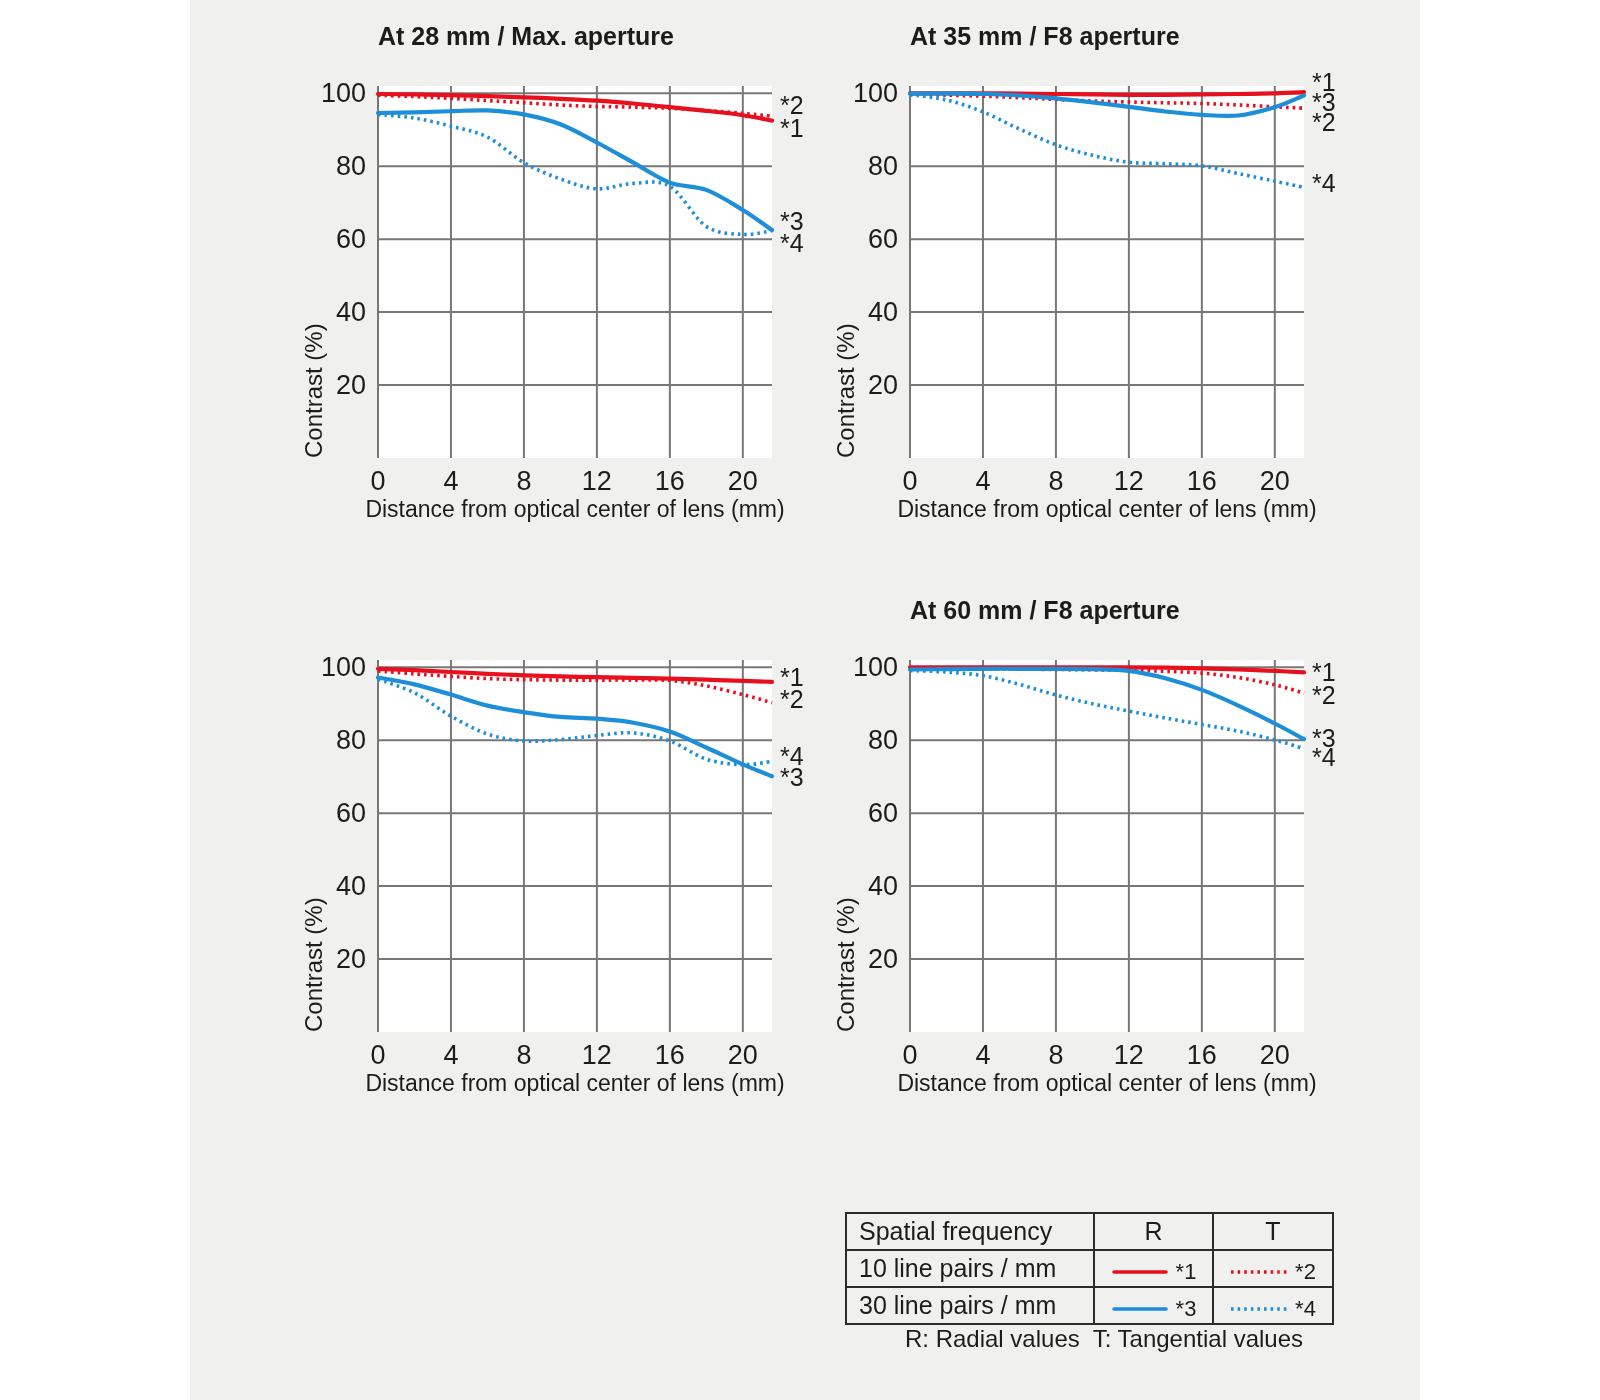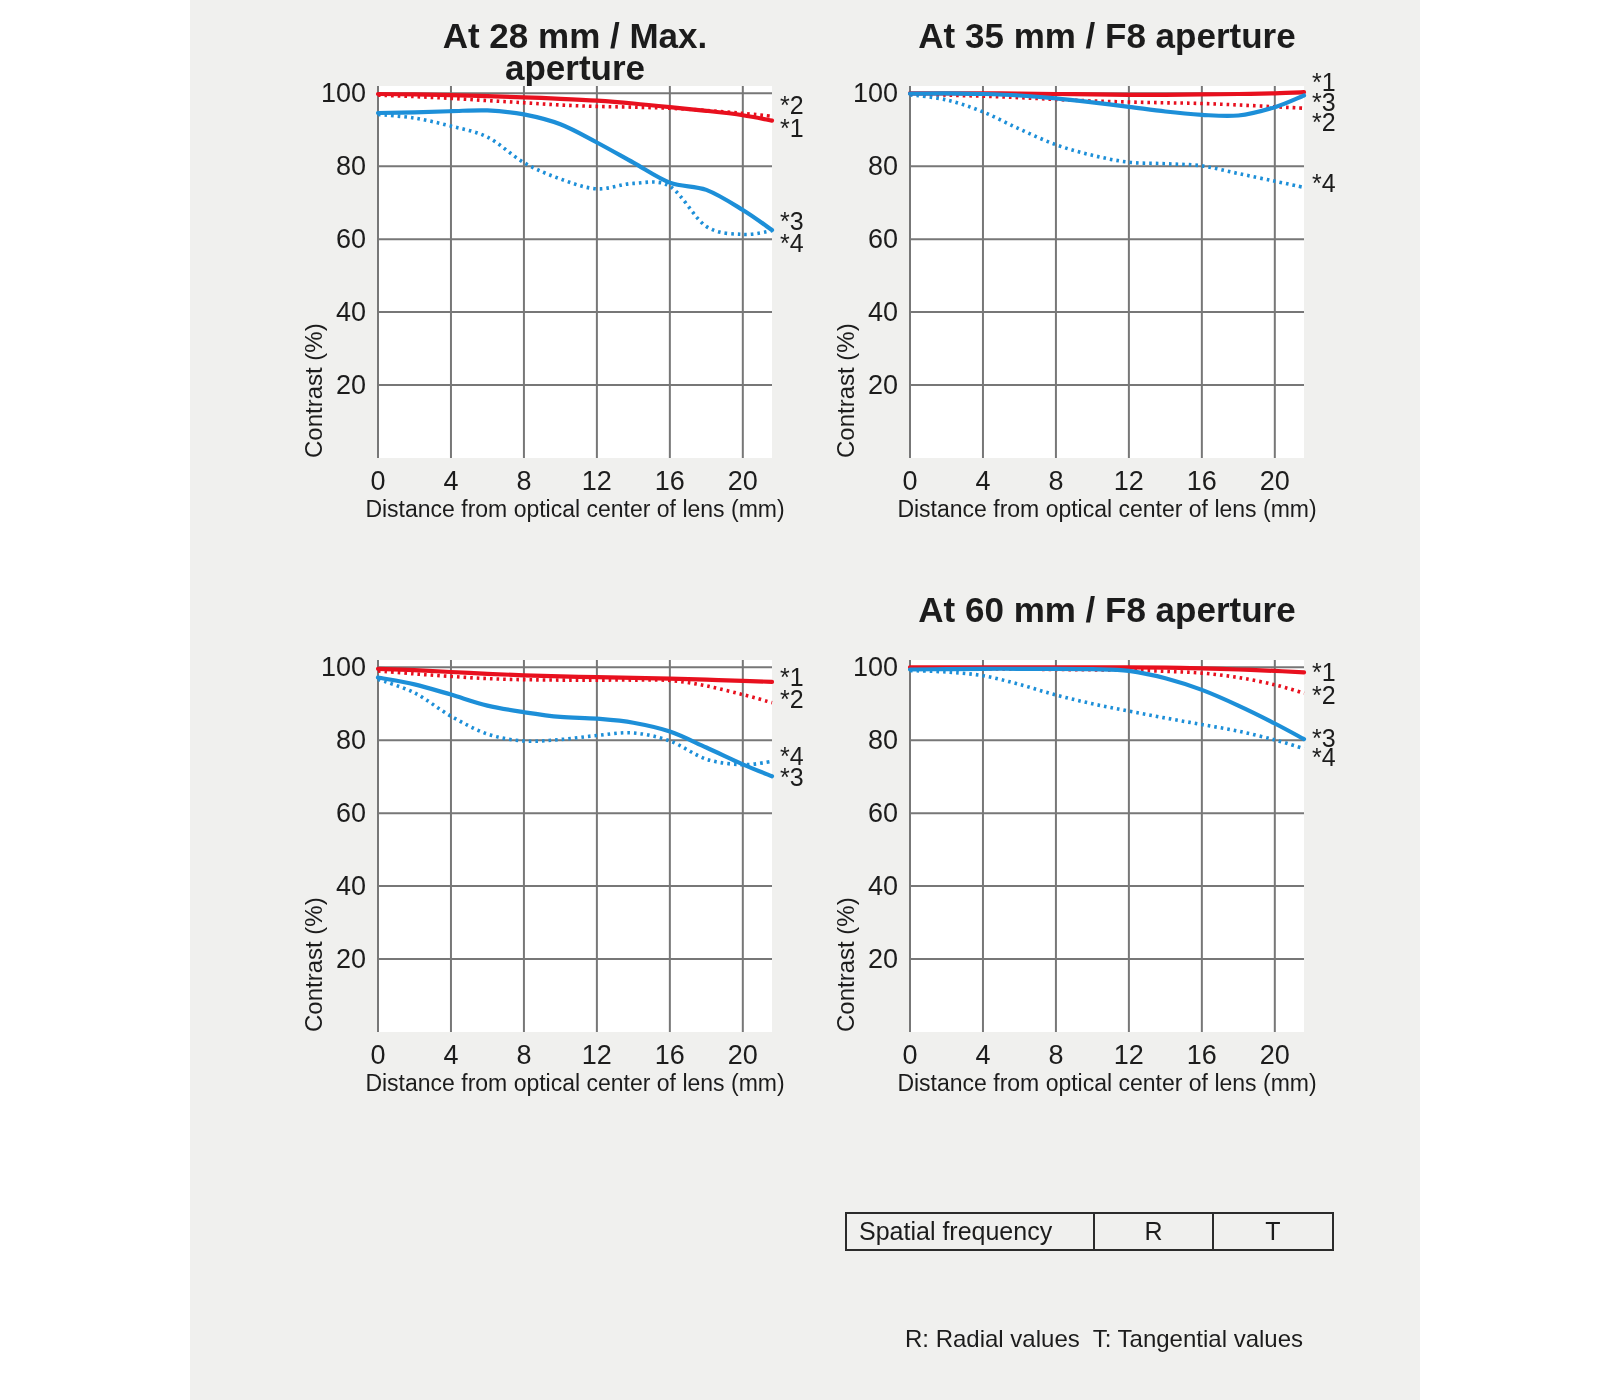--- a/index.html
+++ b/index.html
@@ -5,21 +5,21 @@
   :root{
     --red:#e8101e; --blue:#1d8fd8; --grid:#777; --text:#1c1c1c;
     --panel:#f0f0ee; --plotbg:#ffffff;
   }
   html,body{margin:0;padding:0;}
   .page{position:relative;width:1600px;height:1400px;background:#ffffff;overflow:hidden;
         font-family:"Liberation Sans","DejaVu Sans",sans-serif;color:var(--text);}
   .panel{position:absolute;left:190px;top:0;width:1230px;height:1400px;background:var(--panel);}
   .chart{position:absolute;width:560px;height:540px;}
   .chart .title{position:absolute;left:100px;top:10px;width:394px;height:32px;line-height:32px;
-        text-align:center;font-size:35px;font-weight:700;}
+        text-align:left;font-size:25px;font-weight:700;}
   .chart svg.plot{position:absolute;left:100px;top:76px;width:394px;height:372px;background:var(--plotbg);overflow:visible;}
   .chart .ylab{position:absolute;left:22px;top:76px;width:372px;height:28px;line-height:28px;
         font-size:24px;transform-origin:0 0;transform:rotate(-90deg) translateX(-372px);text-align:left;}
   .chart .xlab{position:absolute;left:40px;top:484px;width:514px;height:30px;line-height:30px;
         text-align:center;font-size:23px;}
   .ytick{position:absolute;left:0;width:88px;text-align:right;font-size:27px;line-height:30px;}
   .xtick{position:absolute;width:80px;text-align:center;font-size:27px;line-height:30px;}
   .slabel{position:absolute;left:502px;width:60px;font-size:25px;line-height:30px;text-align:left;}
   path.curve{fill:none;stroke-linejoin:round;}
   path.solid{stroke-width:4.2;stroke-linecap:round;}
@@ -197,17 +197,55 @@
       <div class="slabel" style="top: 158.376px;">*4</div>
     </div>
 
   <table class="legend">
     <tbody>
         <tr>
       <th class="c1">Spatial frequency</th>
       <th class="c2">R</th>
       <th class="c3">T</th>
     </tr>
+    <tr>
+      <td class="c1">10 line pairs / mm</td>
+      <td class="c2">
+        <span class="sample">
+          <svg viewBox="0 0 58 8">
+                <line class="ls lsolid lred" x1="3" y1="4" x2="55" y2="4"></line>
+              </svg>
+          <span>*1</span>
+        </span>
+      </td>
+      <td class="c3">
+        <span class="sample">
+          <svg viewBox="0 0 58 8">
+                <line class="ls ldot lred" x1="1" y1="4" x2="57" y2="4"></line>
+              </svg>
+          <span>*2</span>
+        </span>
+      </td>
+    </tr>
+    <tr>
+      <td class="c1">30 line pairs / mm</td>
+      <td class="c2">
+        <span class="sample">
+          <svg viewBox="0 0 58 8">
+                <line class="ls lsolid lblue" x1="3" y1="4" x2="55" y2="4"></line>
+              </svg>
+          <span>*3</span>
+        </span>
+      </td>
+      <td class="c3">
+        <span class="sample">
+          <svg viewBox="0 0 58 8">
+                <line class="ls ldot lblue" x1="1" y1="4" x2="57" y2="4"></line>
+              </svg>
+          <span>*4</span>
+        </span>
+      </td>
+    </tr>
   </tbody>
     </table>
 
   <div class="footnote">R: Radial values  T: Tangential values</div>
 </div>
 
 </body></html>

